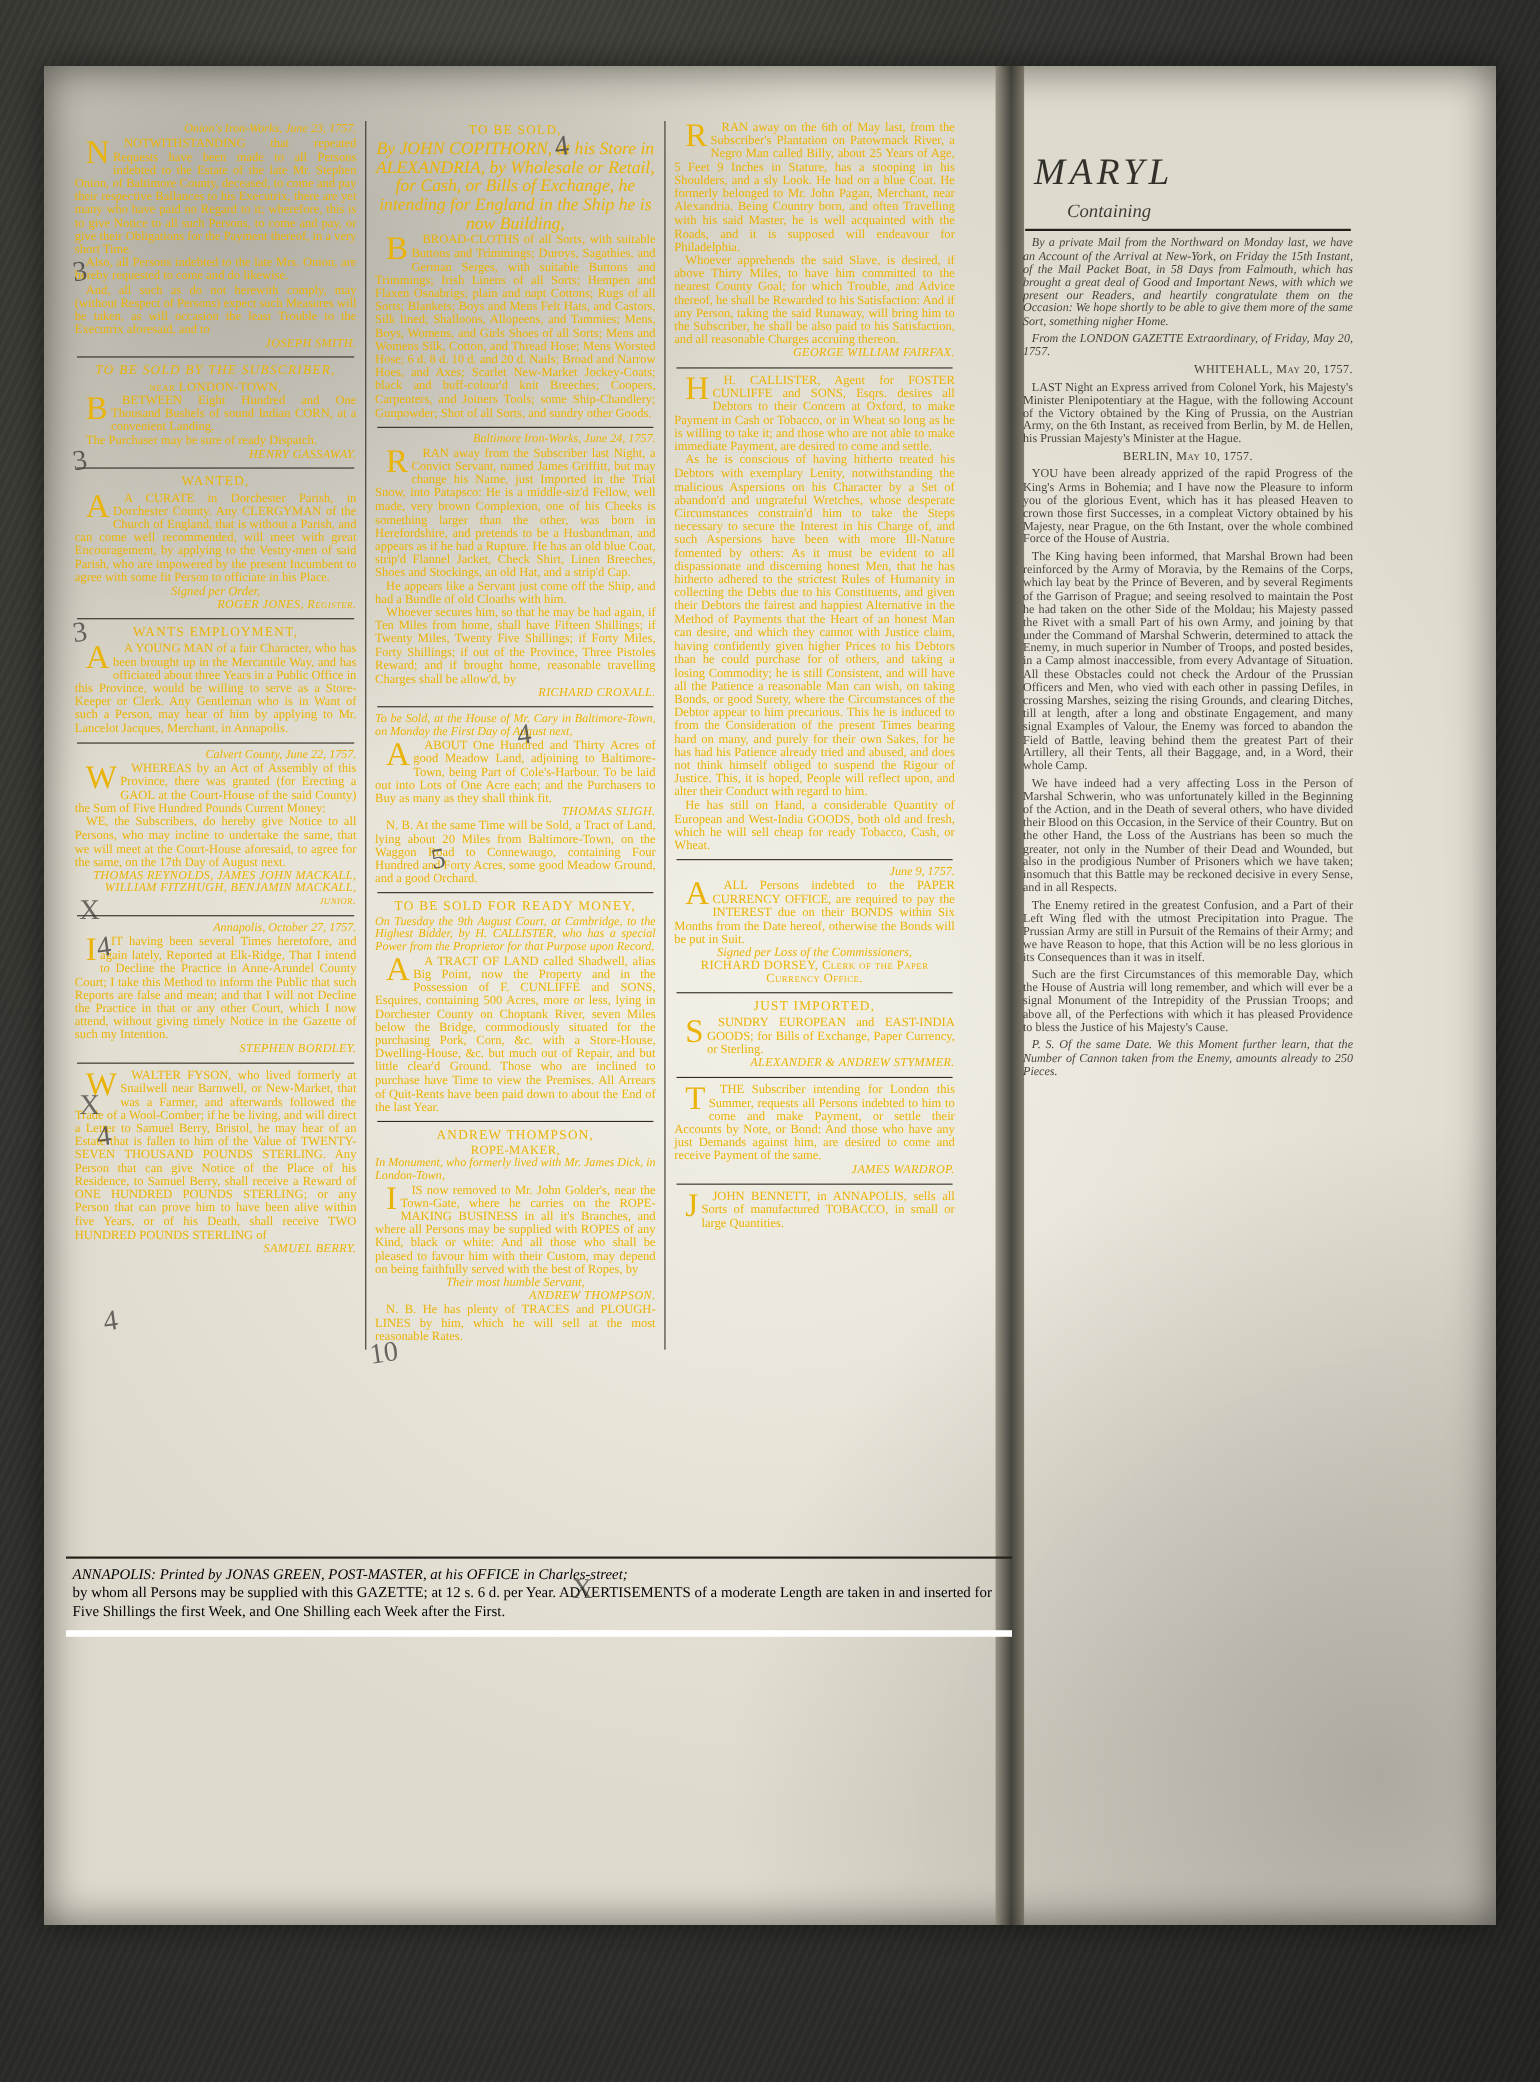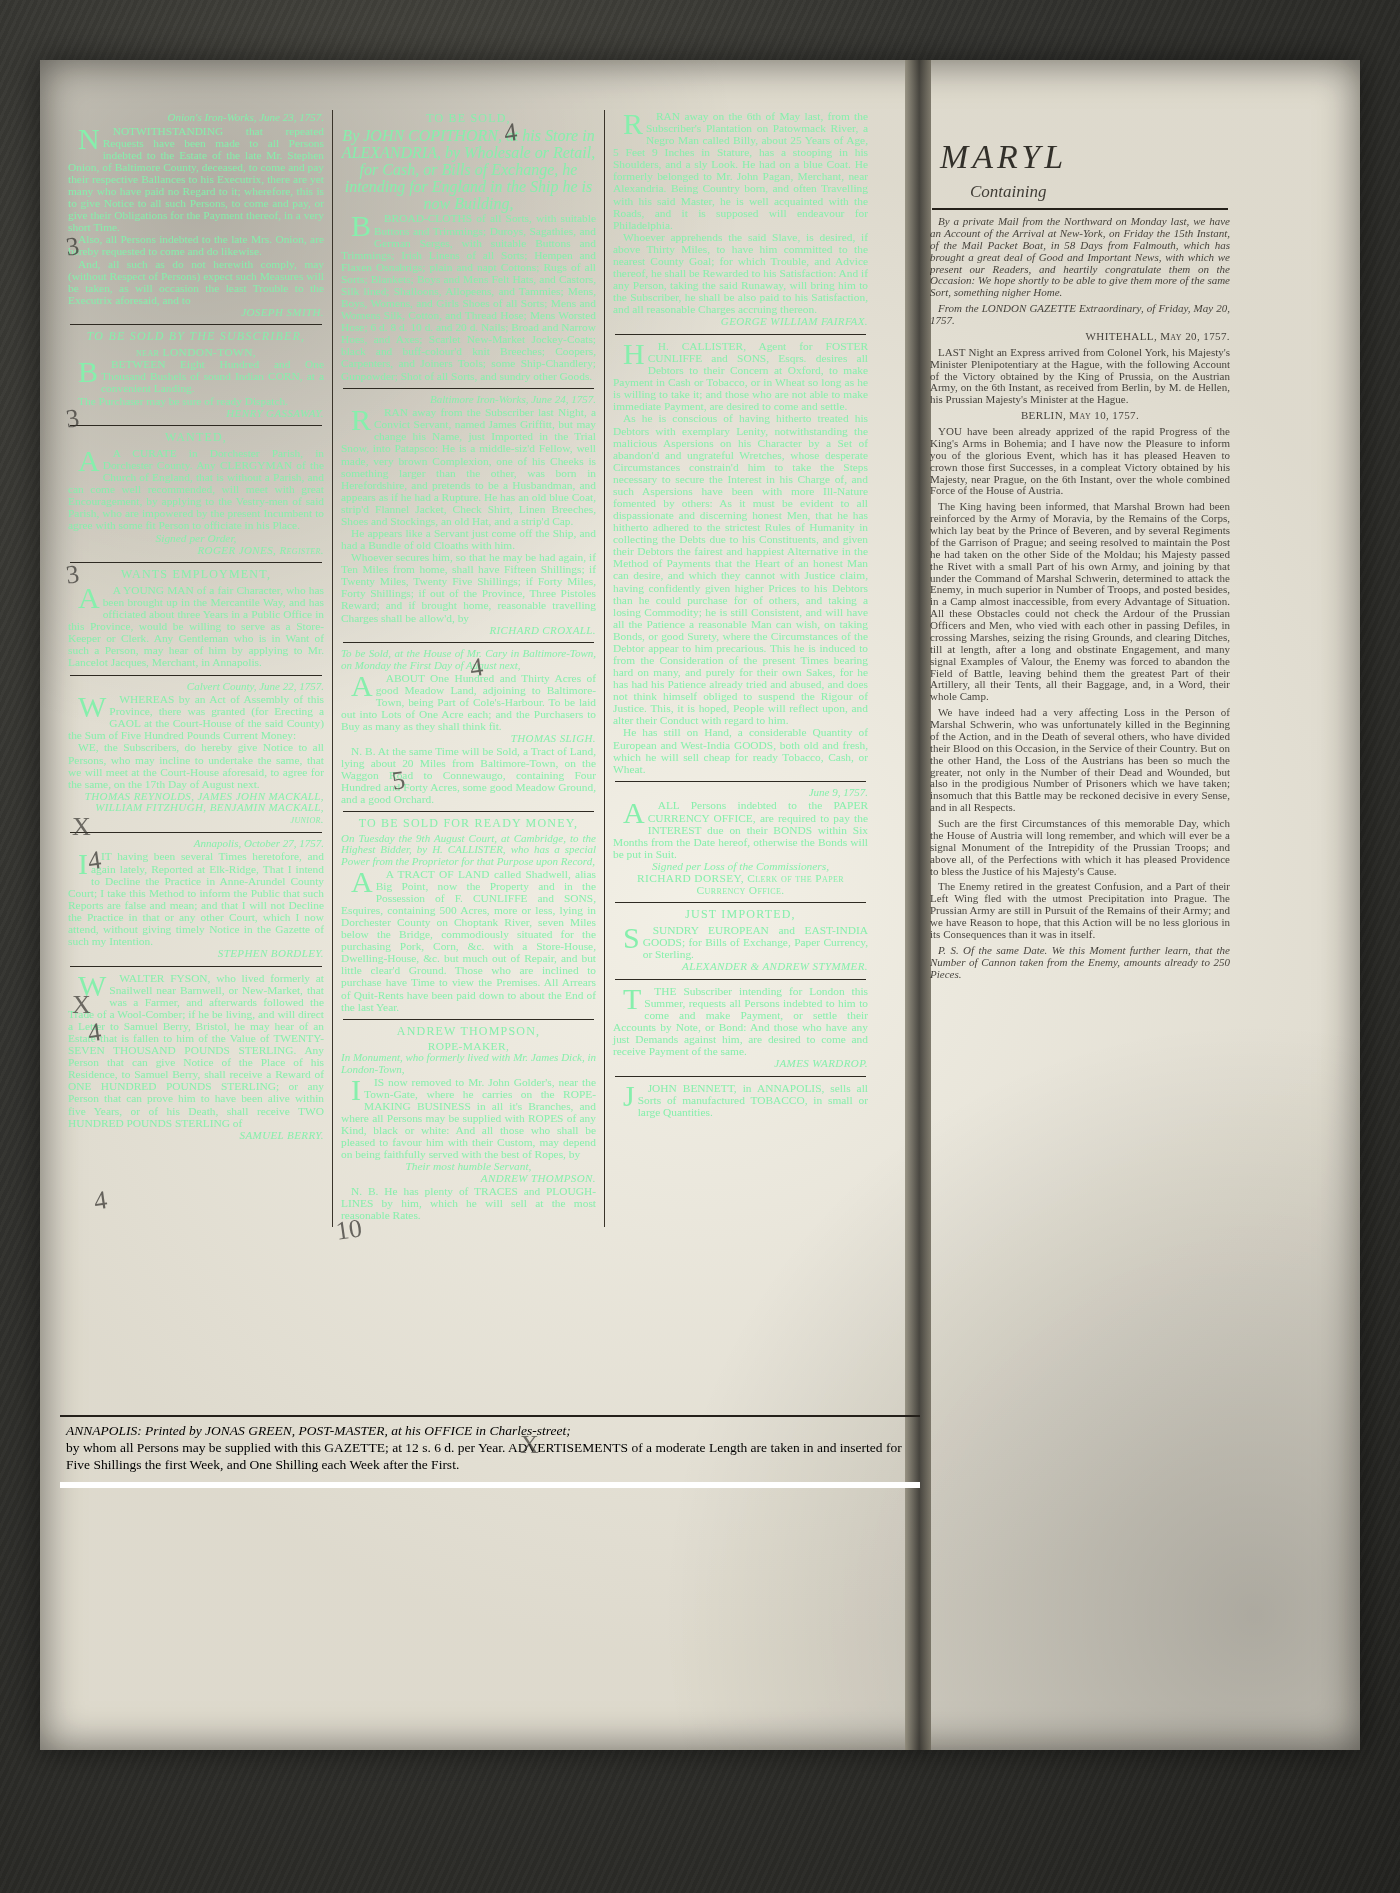--- a/index.html
+++ b/index.html
@@ -20,21 +20,21 @@
      background:
       radial-gradient(circle at 12% 8%, rgba(0,0,0,.20), rgba(0,0,0,0) 28%),
       radial-gradient(circle at 92% 92%, rgba(0,0,0,.22), rgba(0,0,0,0) 30%),
       radial-gradient(circle at 50% 50%, rgba(255,255,255,.10), rgba(120,110,90,.16) 70%);
      pointer-events:none;}
 
   
   .gutter{position:absolute;left:905px;top:60px;width:26px;height:1690px;
      background:linear-gradient(90deg,#8d8878,#2e2c27 55%,#6f6a5c);opacity:.85;}
 
-  .page{position:absolute;left:60px;top:110px;width:860px;height:1290px;color:#86efac;}
+  .page{position:absolute;left:60px;top:110px;width:860px;height:1290px;color:#eab308;}
   .rightpage{position:absolute;left:930px;top:98px;width:300px;height:1290px;color:#15120d;overflow:hidden;}
 
   .cols{display:flex;gap:0;}
   .col{width:272px;padding:0 8px;box-sizing:border-box;}
   .col + .col{border-left:1px solid #3a342a;}
 
   .art{font-size:11.4px;line-height:1.06;text-align:justify;margin:0 0 6px 0;}
   .art p{margin:0;text-indent:10px;}
   .rule{border-top:1px solid #2e2a22;margin:5px 2px 5px 2px;}
   .dblrule{border-top:2px solid #24201a;margin:6px 2px 6px 2px;}
@@ -230,22 +230,22 @@
   <div class="dblrule"></div>
   <div class="rt">
     <p class="it">By a private Mail from the Northward on Monday last, we have an Account of the Arrival at New-York, on Friday the 15th Instant, of the Mail Packet Boat, in 58 Days from Falmouth, which has brought a great deal of Good and Important News, with which we present our Readers, and heartily congratulate them on the Occasion: We hope shortly to be able to give them more of the same Sort, something nigher Home.</p>
     <p class="it">From the LONDON GAZETTE Extraordinary, of Friday, May 20, 1757.</p>
     <p class="sc" style="text-align:right;text-indent:0">WHITEHALL, May 20, 1757.</p>
     <p>LAST Night an Express arrived from Colonel York, his Majesty's Minister Plenipotentiary at the Hague, with the following Account of the Victory obtained by the King of Prussia, on the Austrian Army, on the 6th Instant, as received from Berlin, by M. de Hellen, his Prussian Majesty's Minister at the Hague.</p>
     <p class="sc" style="text-align:center;text-indent:0">BERLIN, May 10, 1757.</p>
     <p>YOU have been already apprized of the rapid Progress of the King's Arms in Bohemia; and I have now the Pleasure to inform you of the glorious Event, which has it has pleased Heaven to crown those first Successes, in a compleat Victory obtained by his Majesty, near Prague, on the 6th Instant, over the whole combined Force of the House of Austria.</p>
     <p>The King having been informed, that Marshal Brown had been reinforced by the Army of Moravia, by the Remains of the Corps, which lay beat by the Prince of Beveren, and by several Regiments of the Garrison of Prague; and seeing resolved to maintain the Post he had taken on the other Side of the Moldau; his Majesty passed the Rivet with a small Part of his own Army, and joining by that under the Command of Marshal Schwerin, determined to attack the Enemy, in much superior in Number of Troops, and posted besides, in a Camp almost inaccessible, from every Advantage of Situation. All these Obstacles could not check the Ardour of the Prussian Officers and Men, who vied with each other in passing Defiles, in crossing Marshes, seizing the rising Grounds, and clearing Ditches, till at length, after a long and obstinate Engagement, and many signal Examples of Valour, the Enemy was forced to abandon the Field of Battle, leaving behind them the greatest Part of their Artillery, all their Tents, all their Baggage, and, in a Word, their whole Camp.</p>
     <p>We have indeed had a very affecting Loss in the Person of Marshal Schwerin, who was unfortunately killed in the Beginning of the Action, and in the Death of several others, who have divided their Blood on this Occasion, in the Service of their Country. But on the other Hand, the Loss of the Austrians has been so much the greater, not only in the Number of their Dead and Wounded, but also in the prodigious Number of Prisoners which we have taken; insomuch that this Battle may be reckoned decisive in every Sense, and in all Respects.</p>
+    <p>The Enemy retired in the greatest Confusion, and a Part of their Left Wing fled with the utmost Precipitation into Prague. The Prussian Army are still in Pursuit of the Remains of their Army; and we have Reason to hope, that this Action will be no less glorious in its Consequences than it was in itself.</p>
     <p>Such are the first Circumstances of this memorable Day, which the House of Austria will long remember, and which will ever be a signal Monument of the Intrepidity of the Prussian Troops; and above all, of the Perfections with which it has pleased Providence to bless the Justice of his Majesty's Cause.</p>
-    <p>The Enemy retired in the greatest Confusion, and a Part of their Left Wing fled with the utmost Precipitation into Prague. The Prussian Army are still in Pursuit of the Remains of their Army; and we have Reason to hope, that this Action will be no less glorious in its Consequences than it was in itself.</p>
     <p class="it">P. S. Of the same Date. We this Moment further learn, that the Number of Cannon taken from the Enemy, amounts already to 250 Pieces.</p>
   </div>
 </div>
 
 <div>
   <span class="pencil" style="left:66px;top:232px">3</span>
   <span class="pencil" style="left:66px;top:404px">3</span>
   <span class="pencil" style="left:66px;top:560px">3</span>
   <span class="pencil" style="left:88px;top:846px">4</span>
   <span class="pencil" style="left:88px;top:1018px">4</span>

